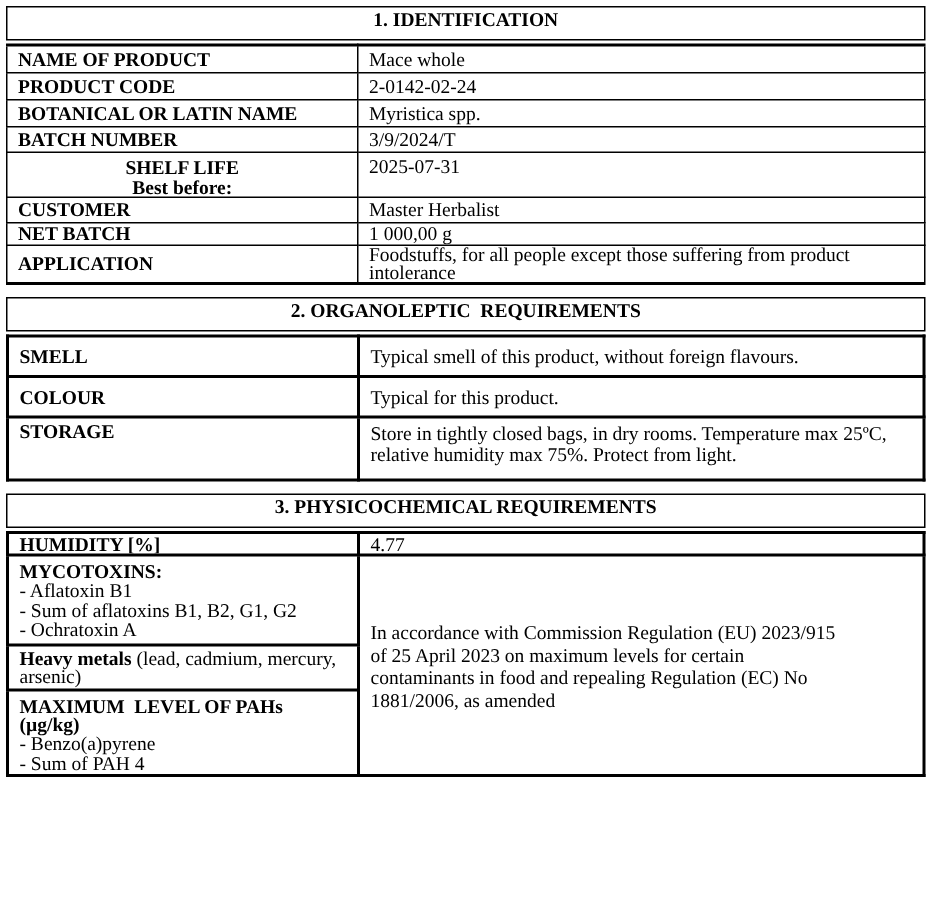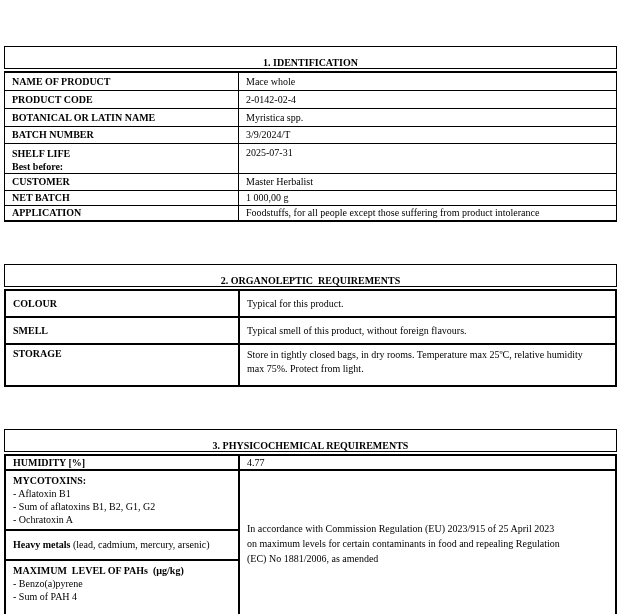--- a/index.html
+++ b/index.html
@@ -7,48 +7,47 @@
     width:620px;height:614px;
     font-family:"Liberation Serif","DejaVu Serif",serif;
     color:#000;
     -webkit-font-smoothing:antialiased;
   }
   .page{padding:4px 3px 0 4px;}
   .section{margin-bottom:8px;}
   .title-box{
     border:1px solid #000;
     height:21px;
-    display:flex;align-items:flex-end;justify-content:center;
-    font-weight:bold;font-size:10px;
+    display:flex;align-items:flex-start;justify-content:center;
+    font-weight:bold;font-size:13px;
     white-space:pre;
     margin-bottom:2px;
-    margin-top:42px;
   }
   table{border-collapse:collapse;width:100%;table-layout:fixed;}
   table.data{border:2px solid #000;border-left-width:1px;border-right-width:1px;}
   col.c-left{width:234px;}
   td{
     border:1px solid #000;
     padding:0 7px;
-    font-size:10px;
+    font-size:13px;
     line-height:12px;
     vertical-align:middle;
     overflow:hidden;
   }
   .s2 td,.s3 td,.s4 td{border-width:2px;}
   .lbl{font-weight:bold;}
   .va-top{vertical-align:top;padding-top:3px;}
   .pre{white-space:pre-wrap;}
   
   .s1 .r-std td{height:17px;}
   .s1 .r-batch td{height:16px;}
   .s1 .r-shelf td{height:25px;}
   .s1 .r-country td,.s1 .r-custom td{height:16px;}
   .s1 .r-net td,.s1 .r-app td{height:14px;}
-  .s1 .r-shelf .lbl-line{line-height:13px;}
+  .s1 .r-shelf .lbl-line{line-height:13px;text-align:center;}
   
   .s2 .r-org td{height:25px;}
   .s2 .r-storage td{height:37px;}
   .s2 .storage-text{max-width:352px;line-height:14px;}
   
   .s3 .r-hum td{height:13px;}
   .s3 .r-myco td{height:55px;}
   .s3 .r-heavy td{height:28px;}
   .s3 .r-pahs td{height:52px;}
   .s3 .list-line{line-height:12px;margin-top:1px;}
@@ -71,21 +70,21 @@
           <col class="c-left">
           <col>
         </colgroup>
       <tbody>
         <tr class="r-std">
           <td class="lbl">NAME OF PRODUCT</td>
           <td class="val">Mace whole</td>
         </tr>
         <tr class="r-std">
           <td class="lbl">PRODUCT CODE</td>
-          <td class="val">2-0142-02-4</td>
+          <td class="val">2-0142-02-24</td>
         </tr>
         <tr class="r-std">
           <td class="lbl">BOTANICAL OR LATIN NAME</td>
           <td class="val">Myristica spp.</td>
         </tr>
         <tr class="r-batch">
           <td class="lbl">BATCH NUMBER</td>
           <td class="val">3/9/2024/T</td>
         </tr>
         <tr class="r-shelf">
@@ -115,26 +114,26 @@
     <div class="title-box">
       <span>2. ORGANOLEPTIC  REQUIREMENTS</span>
     </div>
     <table class="data">
       <colgroup>
           <col class="c-left">
           <col>
         </colgroup>
       <tbody>
         <tr class="r-org">
+          <td class="lbl">SMELL</td>
+          <td class="val">Typical smell of this product, without foreign flavours.</td>
+        </tr>
+        <tr class="r-org">
           <td class="lbl">COLOUR</td>
           <td class="val">Typical for this product.</td>
-        </tr>
-        <tr class="r-org">
-          <td class="lbl">SMELL</td>
-          <td class="val">Typical smell of this product, without foreign flavours.</td>
         </tr>
         <tr class="r-storage">
           <td class="lbl va-top">STORAGE</td>
           <td class="val va-top">
             <div class="storage-text">Store in tightly closed bags, in dry rooms. Temperature max 25ºC, relative humidity max 75%. Protect from light.</div>
           </td>
         </tr>
       </tbody>
     </table>
   </div>

